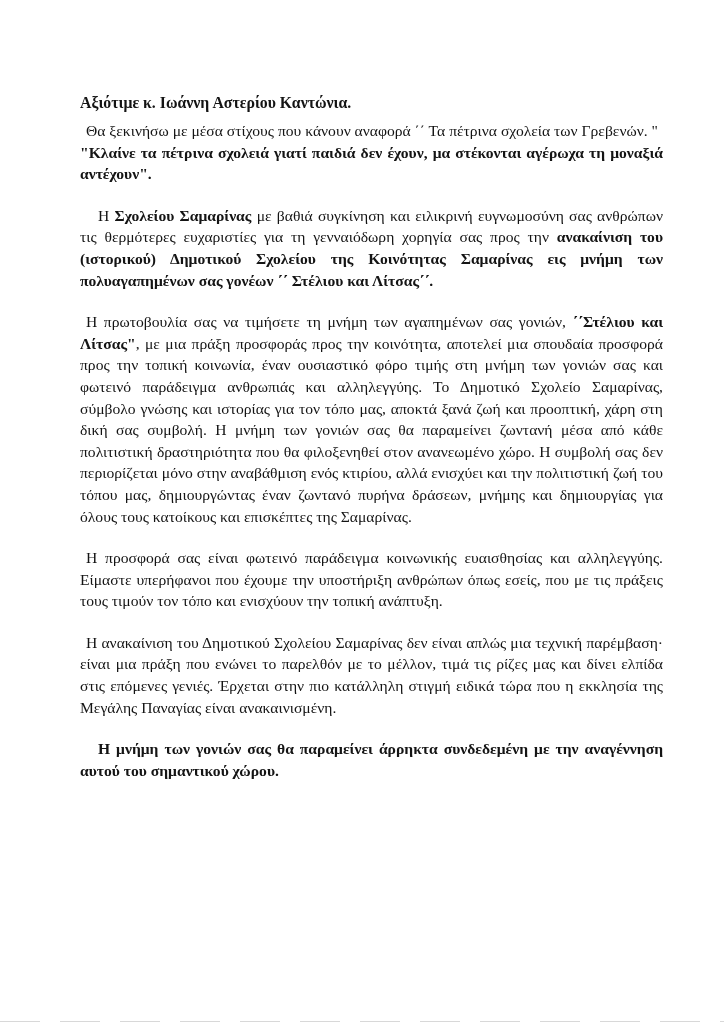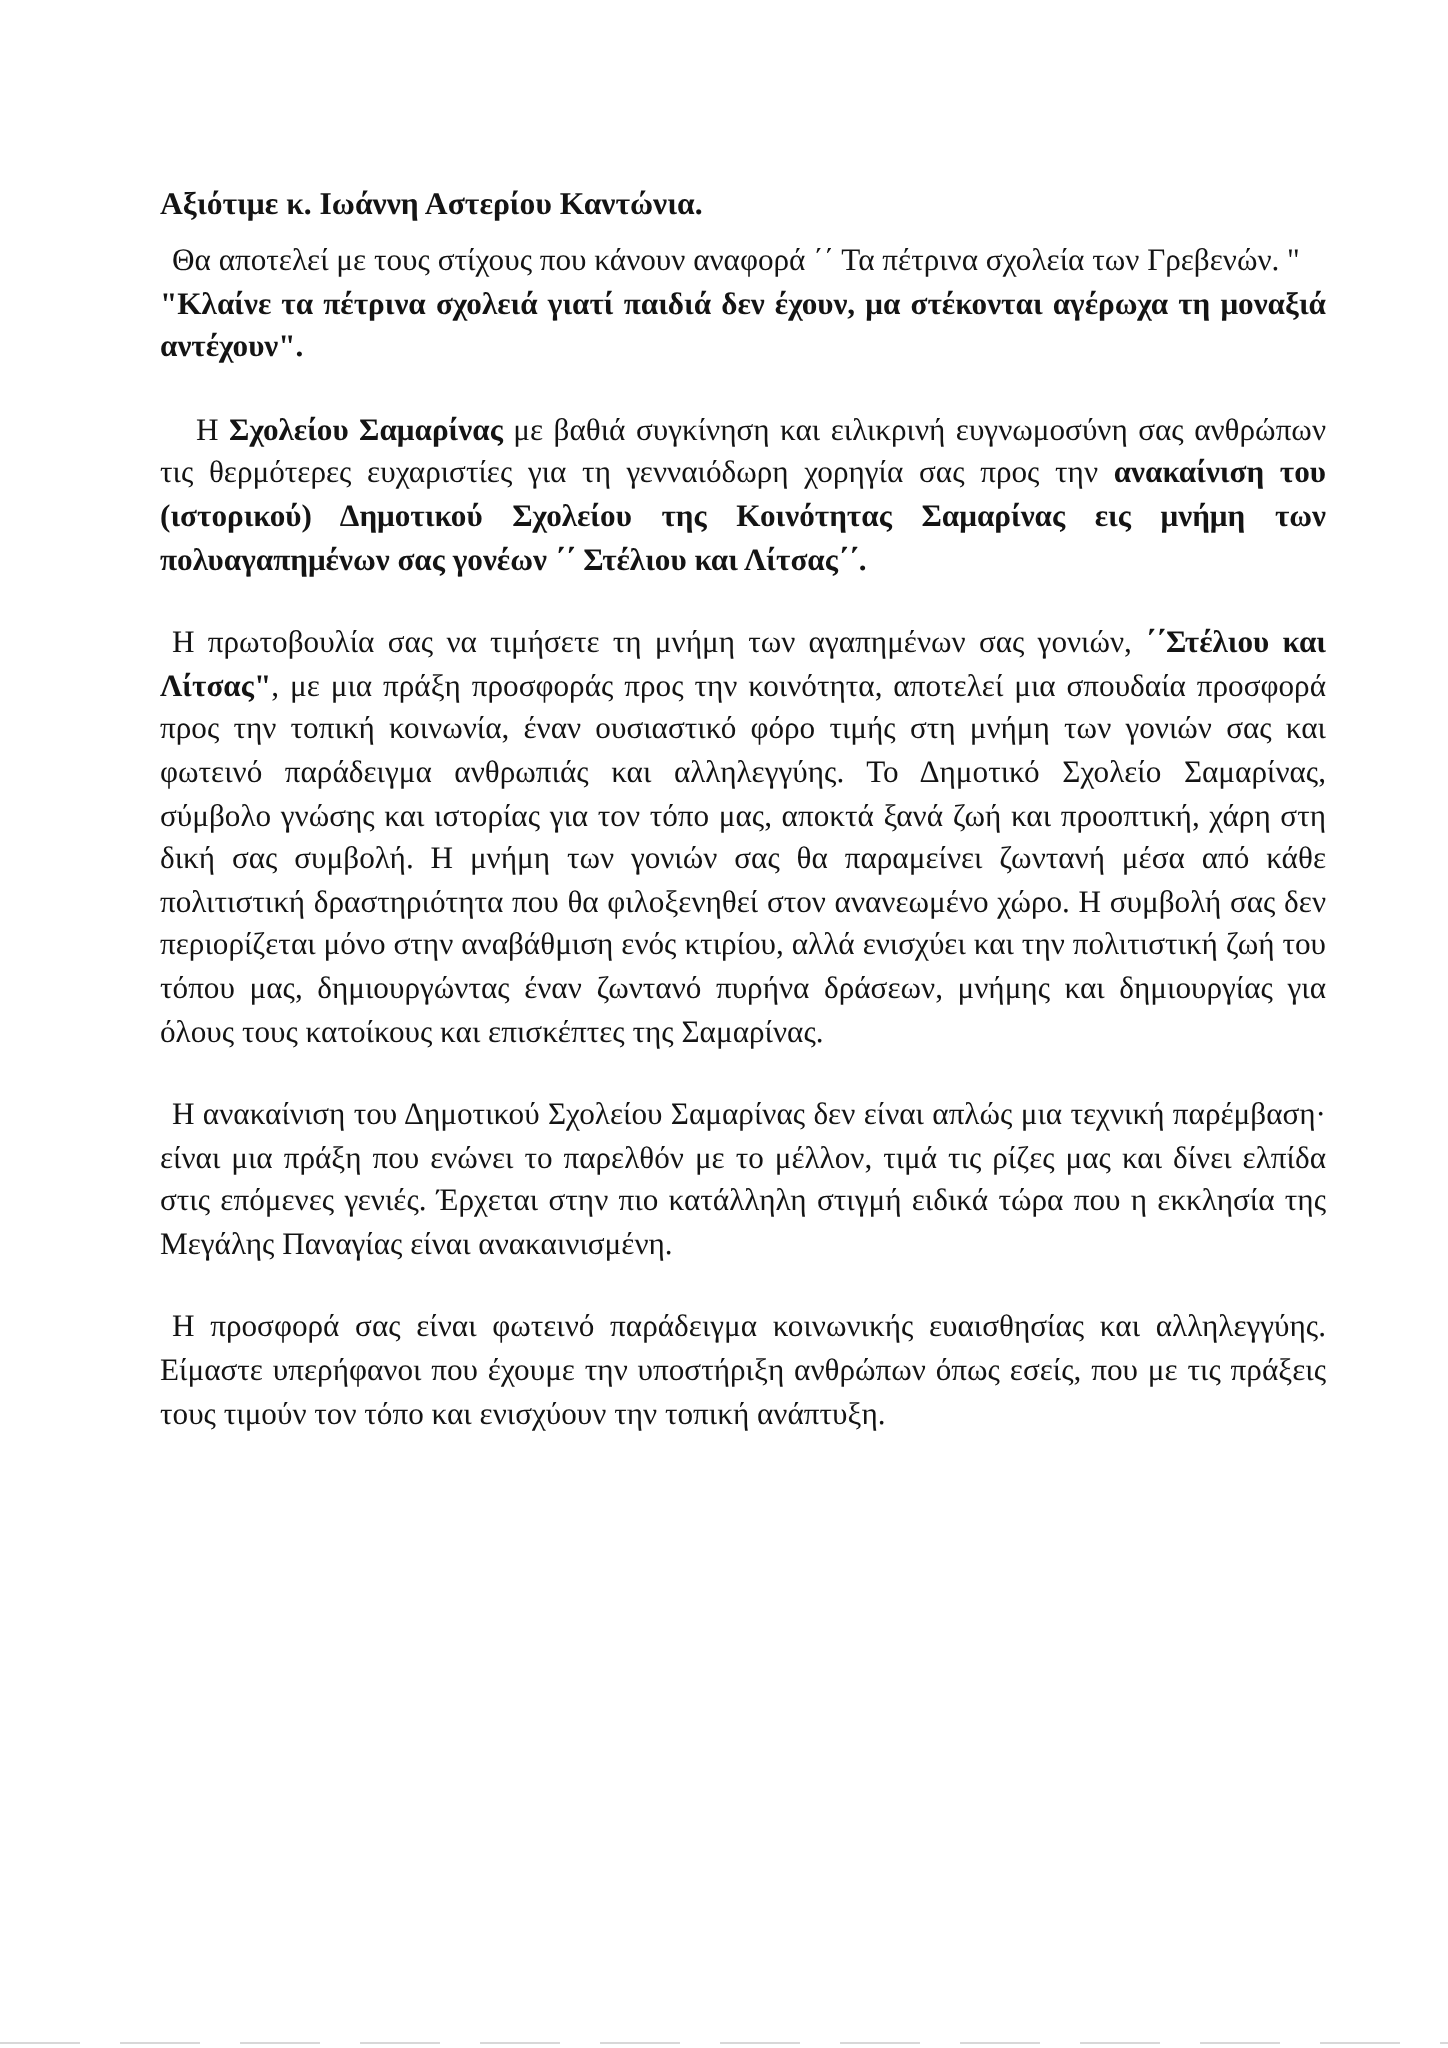--- a/index.html
+++ b/index.html
@@ -57,28 +57,29 @@
   </style>
 </head>
 <body>
 
 <div class="page">
 
   <p class="salutation sal1">Αξιότιμε κ. Ιωάννη Αστερίου Καντώνια.</p>
 
 
   <div class="para">
-    <p class="line-block indent">Θα αποτελεί με τους στίχους που κάνουν αναφορά ΄΄ Τα πέτρινα σχολεία των Γρεβενών. "</p>
+    <p class="line-block indent">Θα ξεκινήσω με μέσα στίχους που κάνουν αναφορά ΄΄ Τα πέτρινα σχολεία των Γρεβενών. "</p>
     <p class="line-block" style="font-weight:bold;">"Κλαίνε τα πέτρινα σχολειά γιατί παιδιά δεν έχουν, μα στέκονται αγέρωχα τη μοναξιά αντέχουν".</p>
   </div>
 
   <p class="line-block indent-lg para"><span>Η </span><b>Σχολείου Σαμαρίνας</b><span> με βαθιά συγκίνηση και ειλικρινή ευγνωμοσύνη σας ανθρώπων τις θερμότερες ευχαριστίες για τη γενναιόδωρη χορηγία σας προς την </span><b>ανακαίνιση του (ιστορικού) Δημοτικού  Σχολείου της Κοινότητας Σαμαρίνας εις μνήμη των πολυαγαπημένων σας γονέων ΄΄ Στέλιου και Λίτσας΄΄.</b></p>
 
   <p class="line-block indent para"><span>Η πρωτοβουλία σας να τιμήσετε τη μνήμη των αγαπημένων σας γονιών, </span><b>΄΄Στέλιου και Λίτσας"</b><span>, με μια πράξη προσφοράς προς την κοινότητα, αποτελεί μια σπουδαία προσφορά προς την τοπική κοινωνία, έναν ουσιαστικό φόρο τιμής στη μνήμη των γονιών σας και φωτεινό παράδειγμα ανθρωπιάς και αλληλεγγύης. Το Δημοτικό Σχολείο Σαμαρίνας, σύμβολο γνώσης και ιστορίας για τον τόπο μας, αποκτά ξανά ζωή και προοπτική, χάρη στη δική σας συμβολή. Η μνήμη των γονιών σας θα παραμείνει ζωντανή μέσα από κάθε πολιτιστική δραστηριότητα που θα φιλοξενηθεί στον ανανεωμένο χώρο. Η συμβολή σας δεν περιορίζεται μόνο στην αναβάθμιση ενός κτιρίου, αλλά ενισχύει και την πολιτιστική ζωή του τόπου μας, δημιουργώντας έναν ζωντανό πυρήνα δράσεων, μνήμης και δημιουργίας για όλους τους κατοίκους και επισκέπτες της Σαμαρίνας.</span></p>
 
+  <p class="line-block indent para">Η προσφορά σας είναι φωτεινό παράδειγμα κοινωνικής ευαισθησίας και αλληλεγγύης. Είμαστε υπερήφανοι που έχουμε την υποστήριξη ανθρώπων όπως εσείς, που με τις πράξεις τους τιμούν τον τόπο και ενισχύουν την τοπική ανάπτυξη.</p>
+
   <p class="line-block indent para">Η ανακαίνιση του Δημοτικού Σχολείου Σαμαρίνας δεν είναι απλώς μια τεχνική παρέμβαση· είναι μια πράξη που ενώνει το παρελθόν με το μέλλον, τιμά τις ρίζες μας και δίνει ελπίδα στις επόμενες γενιές. Έρχεται στην πιο κατάλληλη στιγμή ειδικά τώρα που η εκκλησία της Μεγάλης Παναγίας είναι ανακαινισμένη.</p>
 
-  <p class="line-block indent para">Η προσφορά σας είναι φωτεινό παράδειγμα κοινωνικής ευαισθησίας και αλληλεγγύης. Είμαστε υπερήφανοι που έχουμε την υποστήριξη ανθρώπων όπως εσείς, που με τις πράξεις τους τιμούν τον τόπο και ενισχύουν την τοπική ανάπτυξη.</p>
-
+  <p class="closing indent-lg">Η μνήμη των γονιών σας θα παραμείνει άρρηκτα συνδεδεμένη με την  αναγέννηση αυτού του σημαντικού χώρου.</p>
 
 </div>
 
 <div class="bottom-edge"></div>
 
 </body></html>

